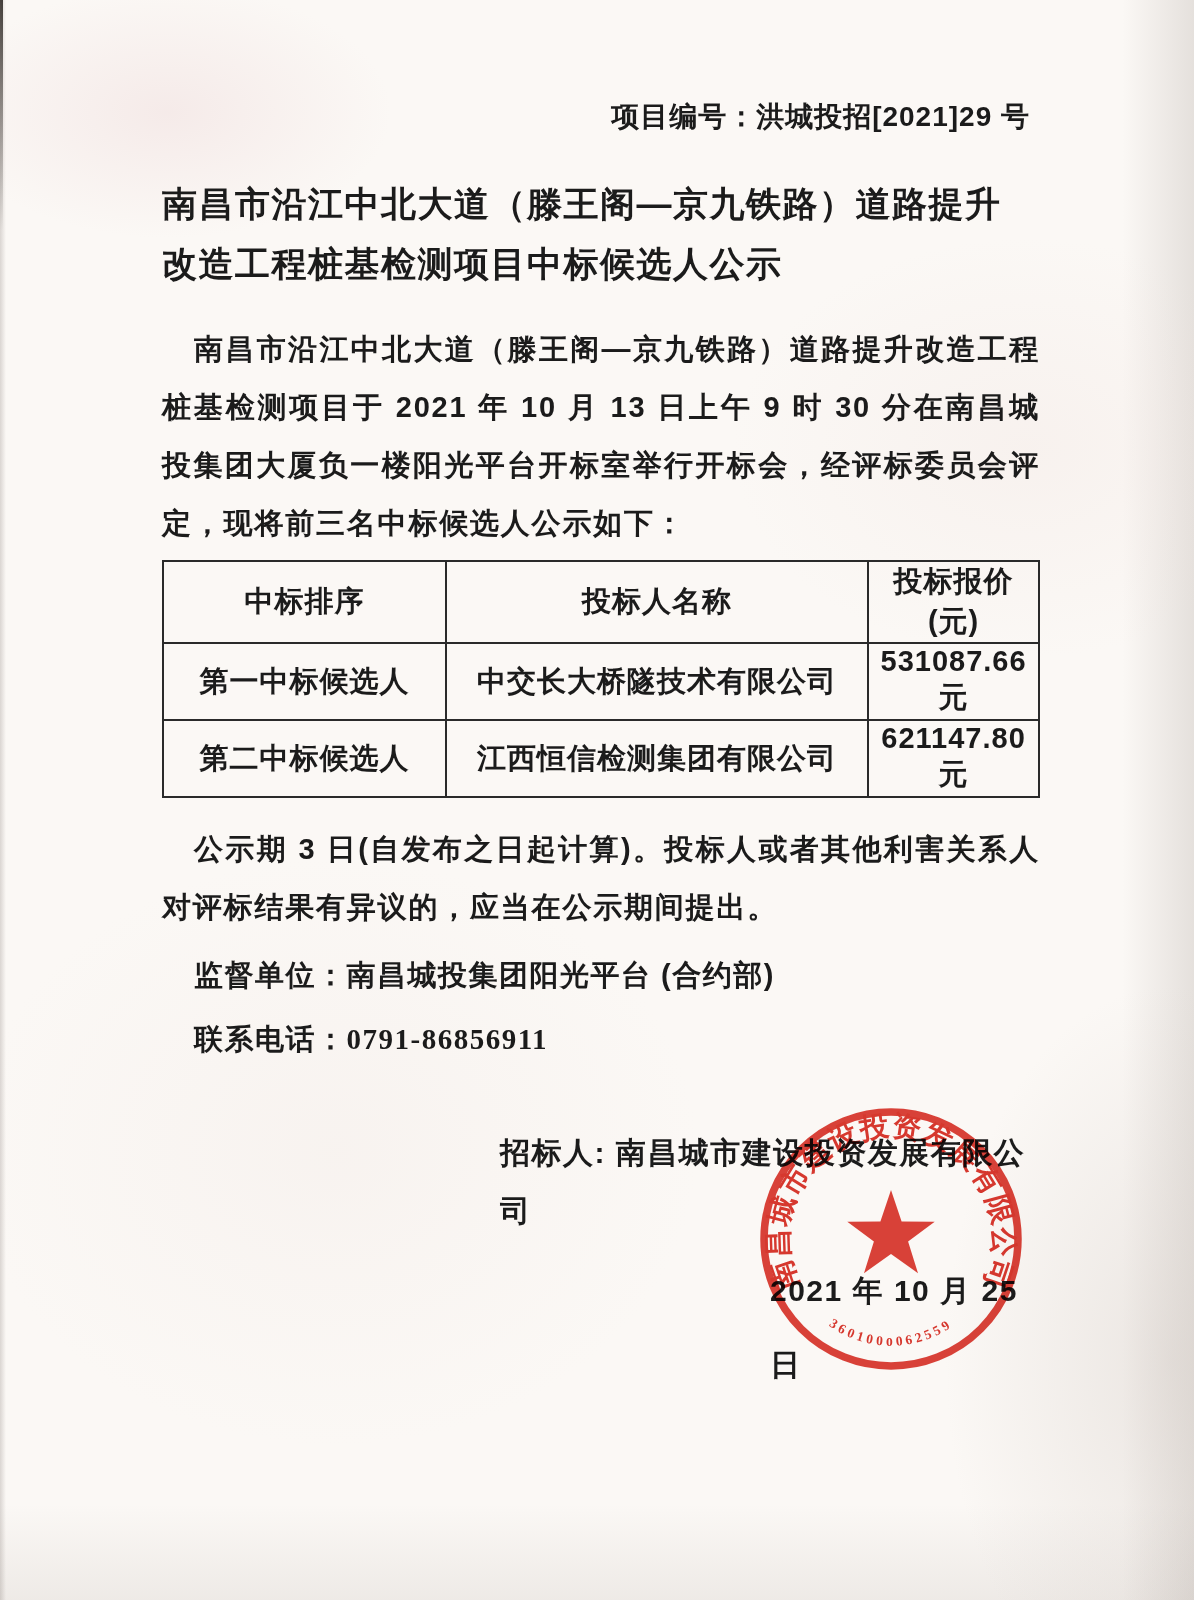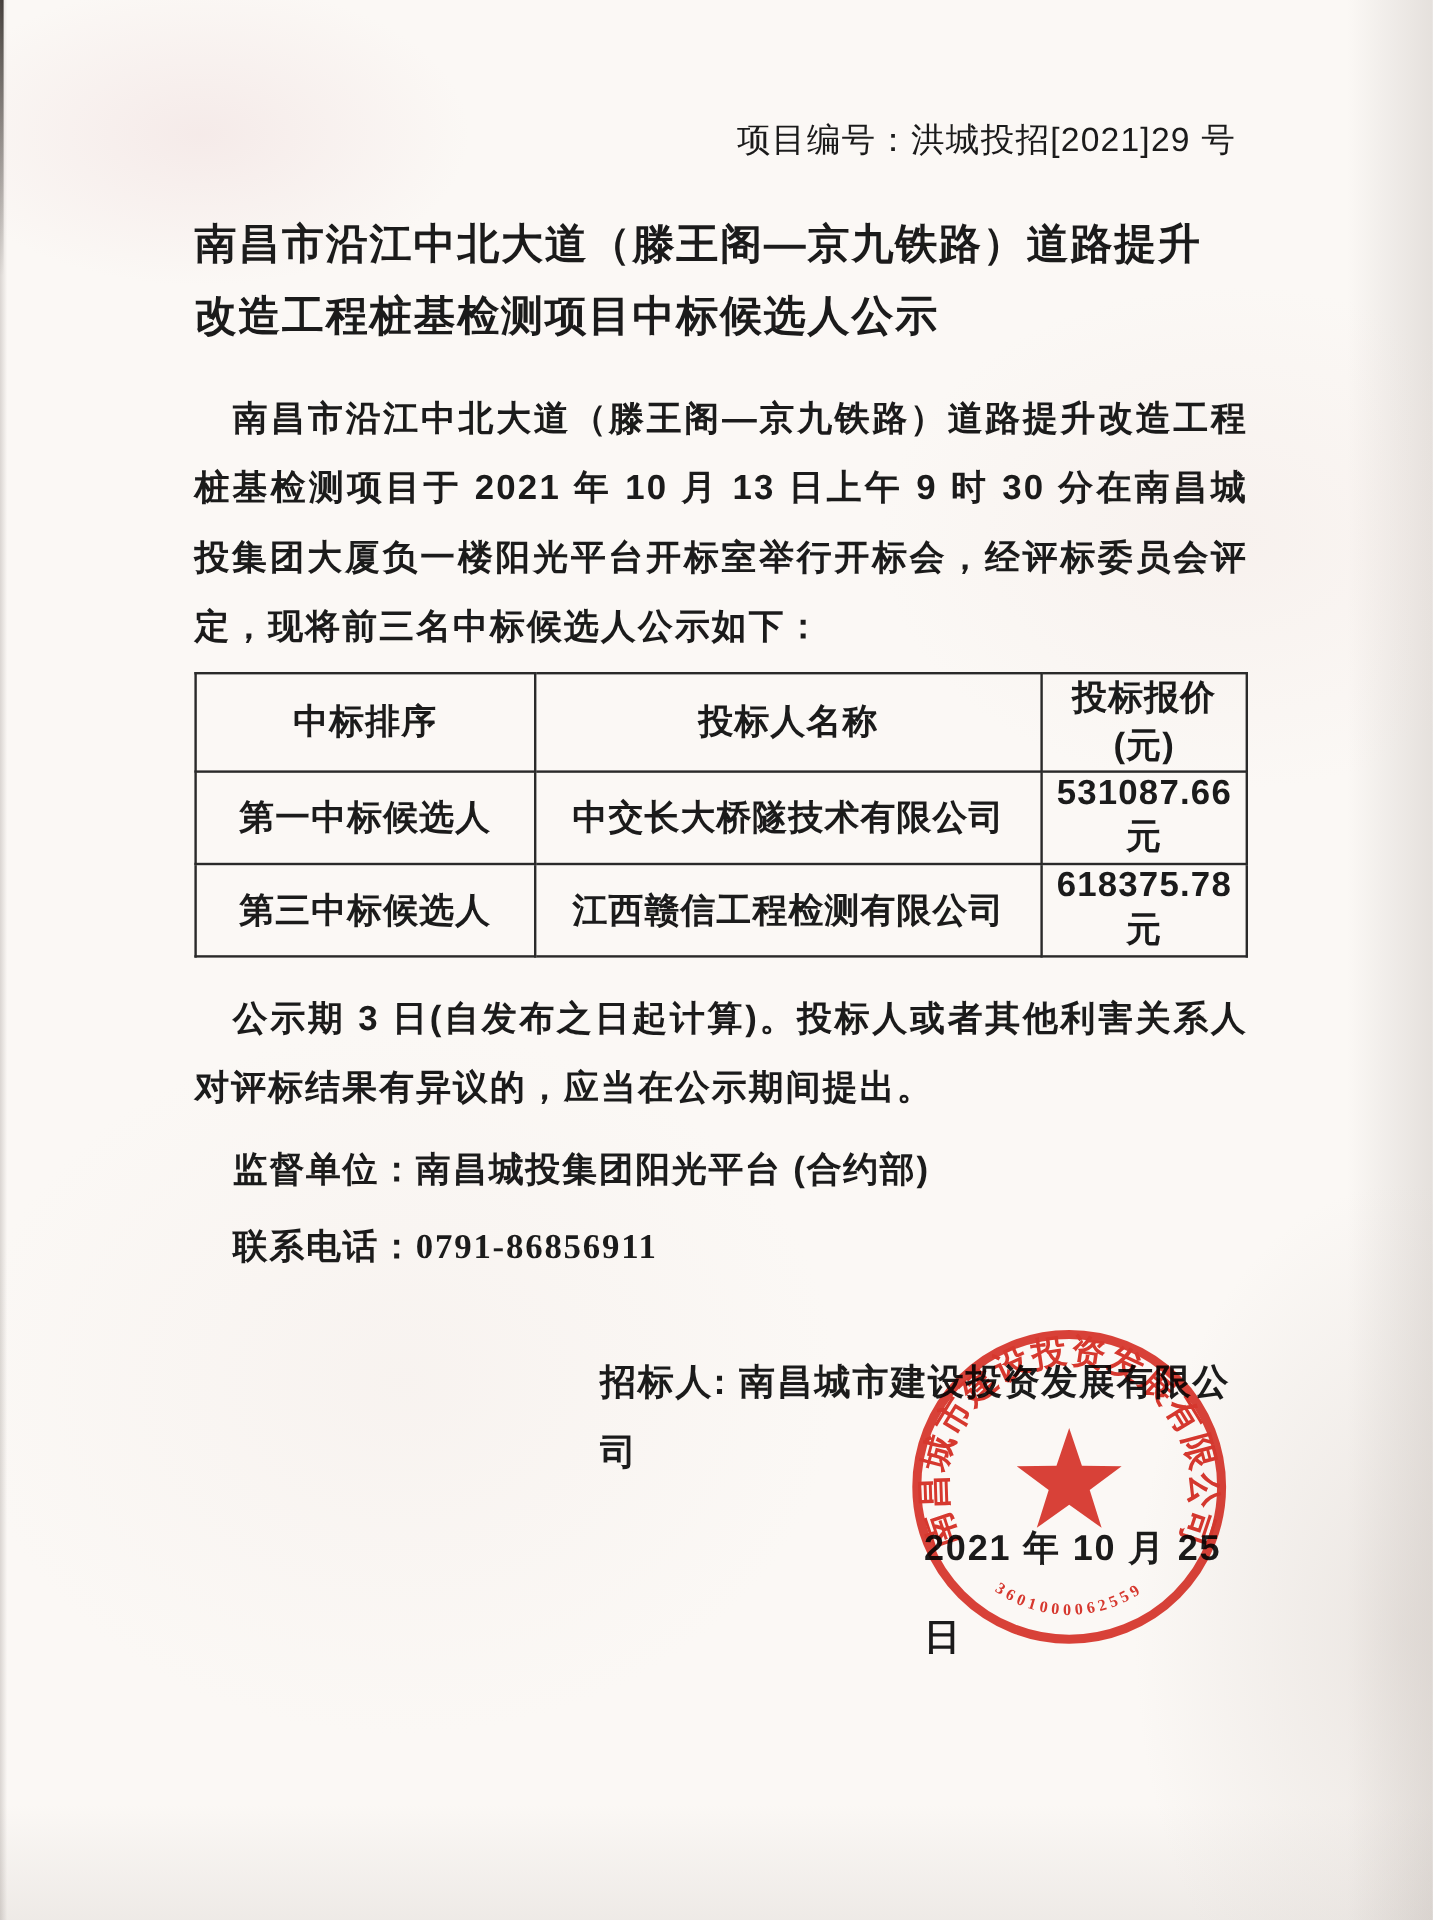--- a/index.html
+++ b/index.html
@@ -28,21 +28,21 @@
     background: linear-gradient(to right, rgba(120,110,105,0.25), transparent);
   }
   .page {
     position: relative;
     padding: 98px 154px 0 162px;
     width: 1194px;
   }
   .content { width: 878px; }
   .project-number {
     text-align: right;
-    font-size: 28px; font-weight: 400;
+    font-size: 28px; font-weight: 700;
     letter-spacing: 1px;
     padding-right: 10px;
   }
   .doc-title {
     margin-top: 38px;
     text-align: left;
     font-size: 35px; font-weight: 700;
     line-height: 60px;
     letter-spacing: 1.5px;
   }
@@ -151,23 +151,23 @@
           <th>投标报价(元)</th>
         </tr>
       </thead>
       <tbody>
         <tr>
           <td class="rank-cell">第一中标候选人</td>
           <td class="bidder-cell">中交长大桥隧技术有限公司</td>
           <td class="price-cell">531087.66 元</td>
         </tr>
         <tr>
-          <td class="rank-cell">第三中标候选人</td>
-          <td class="bidder-cell">江西赣信工程检测有限公司</td>
-          <td class="price-cell">618375.78 元</td>
+          <td class="rank-cell">第二中标候选人</td>
+          <td class="bidder-cell">江西恒信检测集团有限公司</td>
+          <td class="price-cell">621147.80 元</td>
         </tr>
       </tbody>
     </table>
 
     <p class="notice">公示期 3 日(自发布之日起计算)。投标人或者其他利害关系人对评标结果有异议的，应当在公示期间提出。</p>
 
     <div class="supervisor-line">监督单位：南昌城投集团阳光平台 (合约部)</div>
     <div class="phone-line">联系电话：0791-86856911</div>
 
     <div class="tenderer-line">招标人: 南昌城市建设投资发展有限公司</div>

